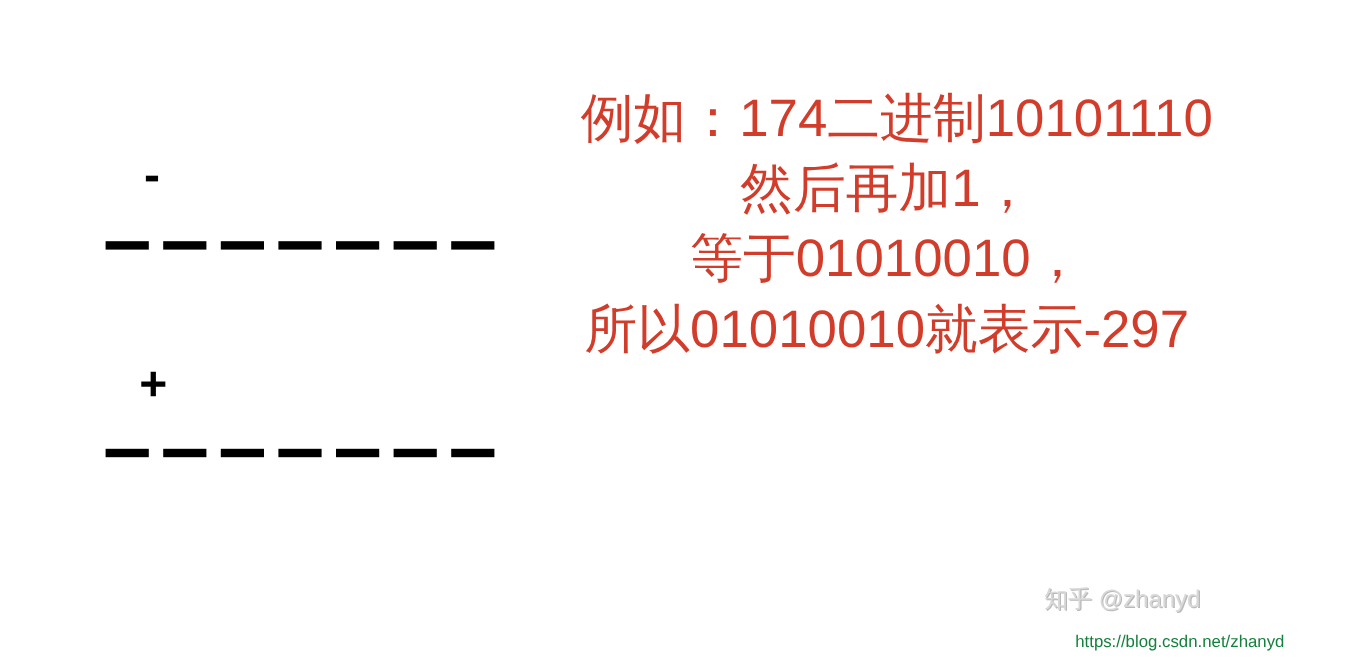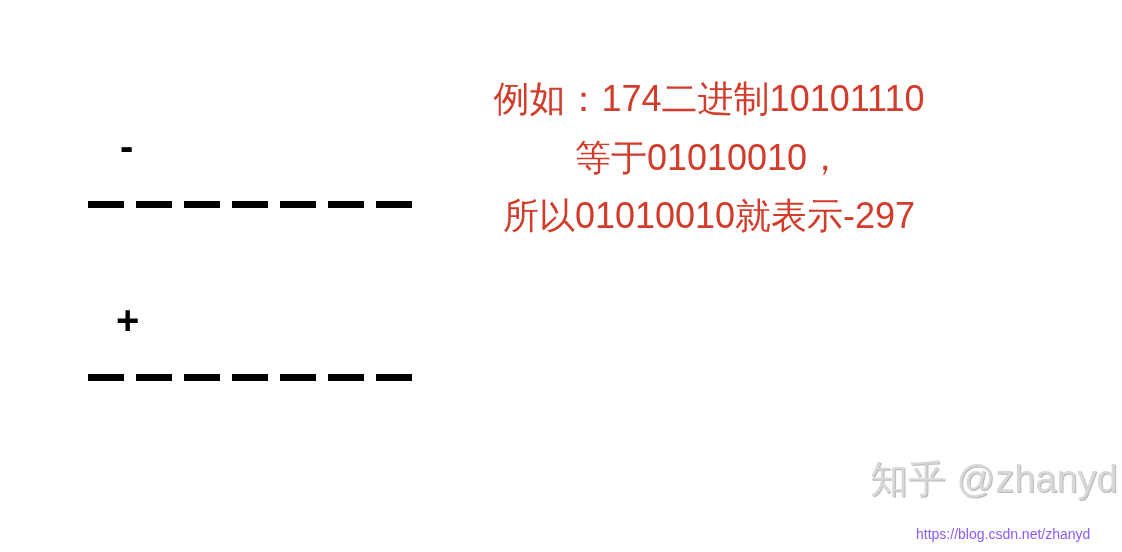--- a/index.html
+++ b/index.html
@@ -1,24 +1,24 @@
 <!DOCTYPE html>
 <html><head>
 <meta charset="utf-8">
 <style>
   html, body { margin: 0; padding: 0; background: #ffffff; }
   body { width: 1122px; height: 552px; position: relative; overflow: hidden; font-family: "Liberation Sans", "DejaVu Sans", sans-serif; }
   .calc { position: absolute; left: 0; top: 0; width: 440px; height: 552px; }
   .op { position: absolute; font-weight: bold; font-size: 40px; line-height: 40px; color: #000; }
   .dashes { position: absolute; left: 88px; width: 324px; height: 7px; display: flex; justify-content: space-between; }
   .dash { width: 36px; height: 7px; background: #000; }
-  .note { position: absolute; left: 454px; top: 70px; width: 510px; text-align: center; color: #d23c2a; font-size: 36px; line-height: 58.5px; }
+  .note { position: absolute; left: 484px; top: 70px; width: 510px; text-align: center; color: #d23c2a; font-size: 44px; line-height: 58.5px; }
   .note div { white-space: nowrap; }
-  .wm1 { position: absolute; left: 870px; top: 454px; font-size: 38px; color: #d8d8d8; text-shadow: 1px 1px 0 #b8b8b8; white-space: nowrap; }
-  .wm2 { position: absolute; left: 916px; top: 526px; font-size: 14px; color: #8b5cf6; white-space: nowrap; }
+  .wm1 { position: absolute; left: 870px; top: 486px; font-size: 20px; color: #d8d8d8; text-shadow: 1px 1px 0 #b8b8b8; white-space: nowrap; }
+  .wm2 { position: absolute; left: 896px; top: 526px; font-size: 14px; color: #15803d; white-space: nowrap; }
 </style>
 </head>
 <body>
 
 <div class="calc">
 
   <div class="op" style="left:120px; top:126px;">-</div>
 
   <div class="dashes" style="top:201px;">
     <div class="dash"></div>
@@ -39,18 +39,19 @@
       <div class="dash"></div>
       <div class="dash"></div>
       <div class="dash"></div>
       <div class="dash"></div>
   </div>
 
 </div>
 
 <div class="note">
   <div>例如：174二进制10101110</div>
+  <div>然后再加1，</div>
   <div>等于01010010，</div>
   <div>所以01010010就表示-297</div>
 </div>
 
 <div class="wm1">知乎 @zhanyd</div>
 <div class="wm2">https://blog.csdn.net/zhanyd</div>
 
 </body></html>

